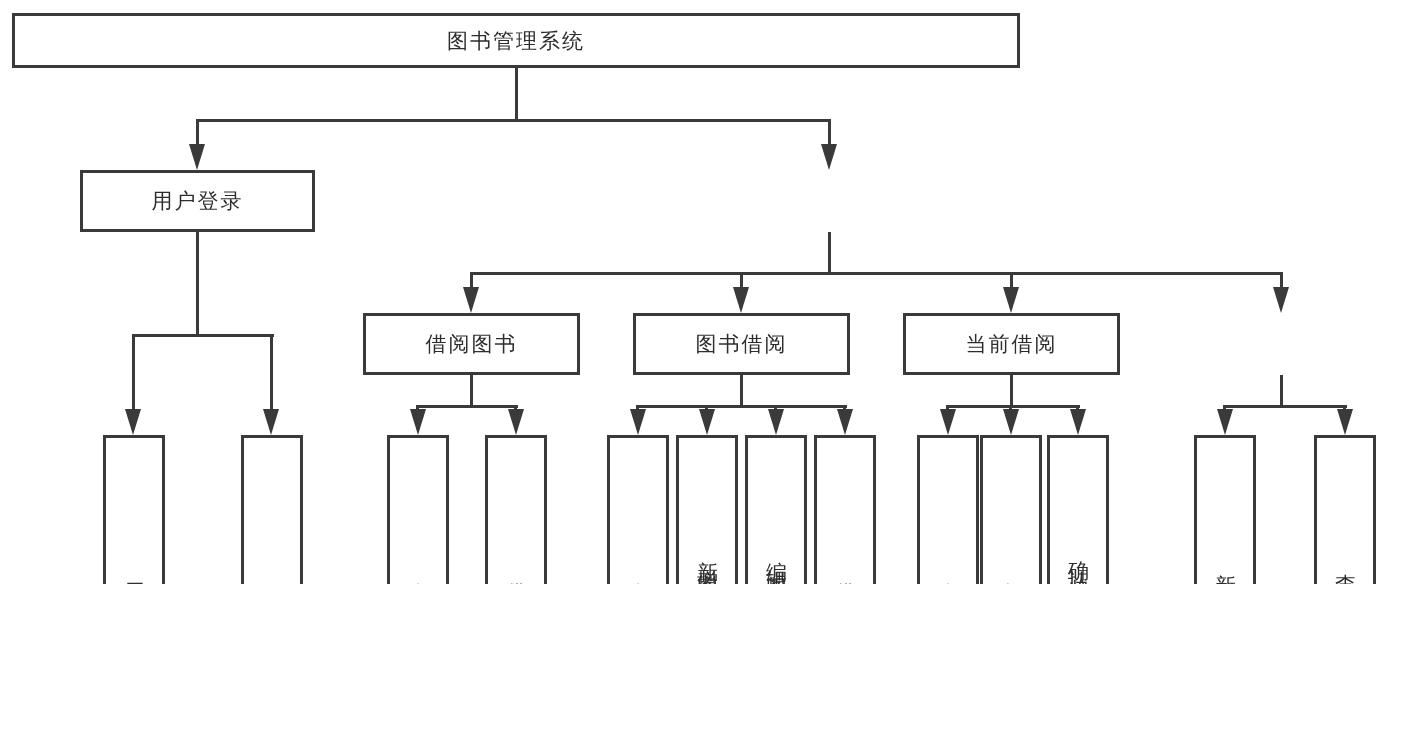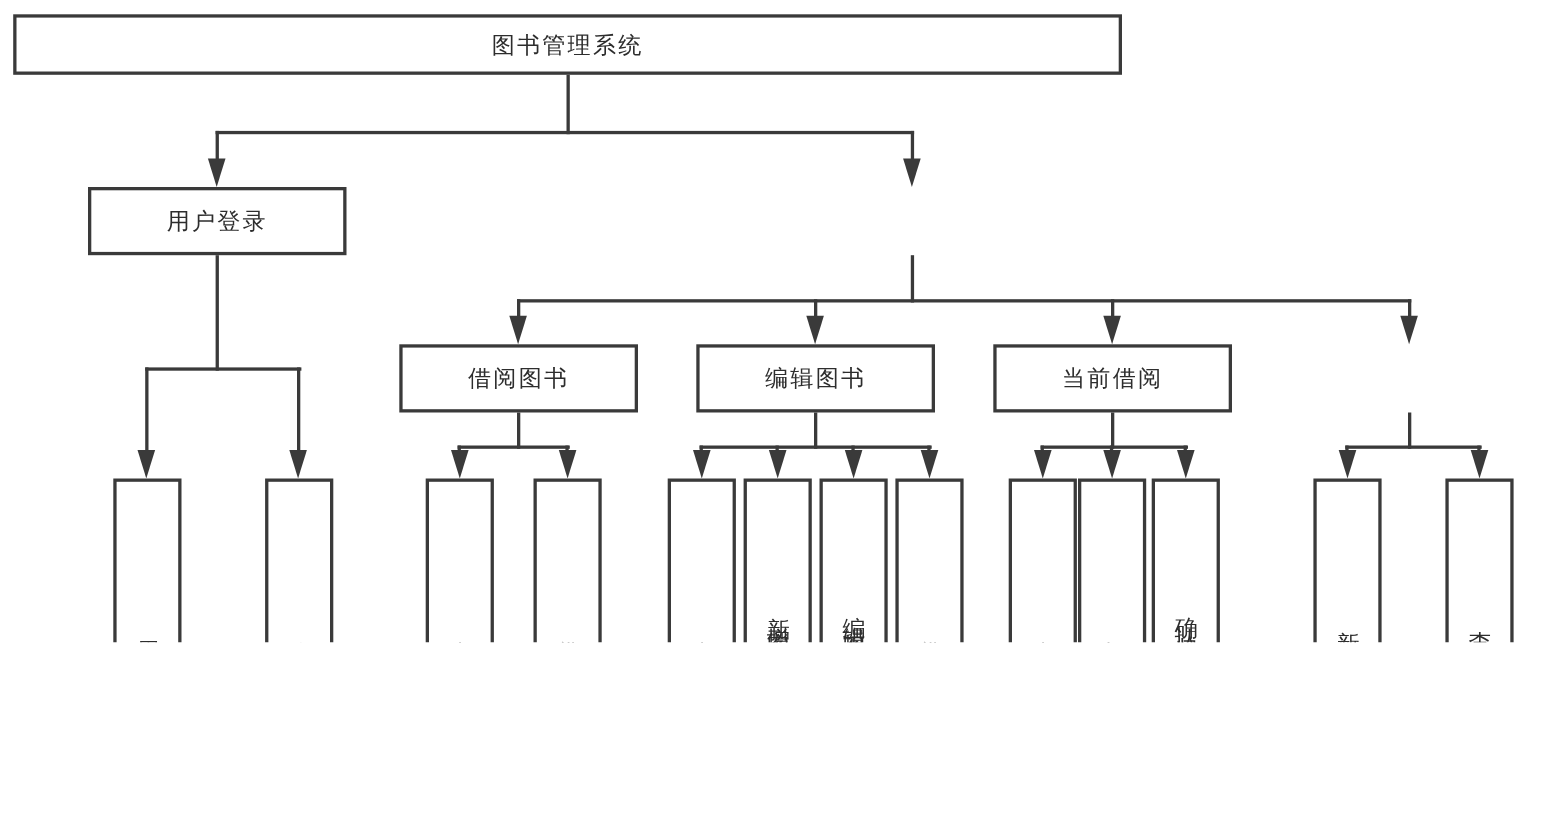--- a/index.html
+++ b/index.html
@@ -72,21 +72,21 @@
   <div class="arw" style="left:733px;top:287px"></div>
   <div class="ln" style="left:1010px;top:272px;width:3px;height:17px"></div>
   <div class="arw" style="left:1003px;top:287px"></div>
   <div class="ln" style="left:1280px;top:272px;width:3px;height:17px"></div>
   <div class="arw" style="left:1273px;top:287px"></div>
 
   <div class="box h-box" style="left:363px;top:313px;width:217px;height:62px">
     <span>借阅图书</span>
   </div>
   <div class="box h-box" style="left:633px;top:313px;width:217px;height:62px">
-    <span>编辑图书</span>
+    <span>图书借阅</span>
   </div>
   <div class="box h-box" style="left:903px;top:313px;width:217px;height:62px">
     <span>当前借阅</span>
   </div>
 
   <div class="ln" style="left:470px;top:375px;width:3px;height:33px"></div>
   <div class="ln" style="left:416px;top:405px;width:102px;height:3px"></div>
   <div class="ln" style="left:416px;top:405px;width:3px;height:8px"></div>
   <div class="arw" style="left:410px;top:409px"></div>
   <div class="ln" style="left:514px;top:405px;width:3px;height:8px"></div>

